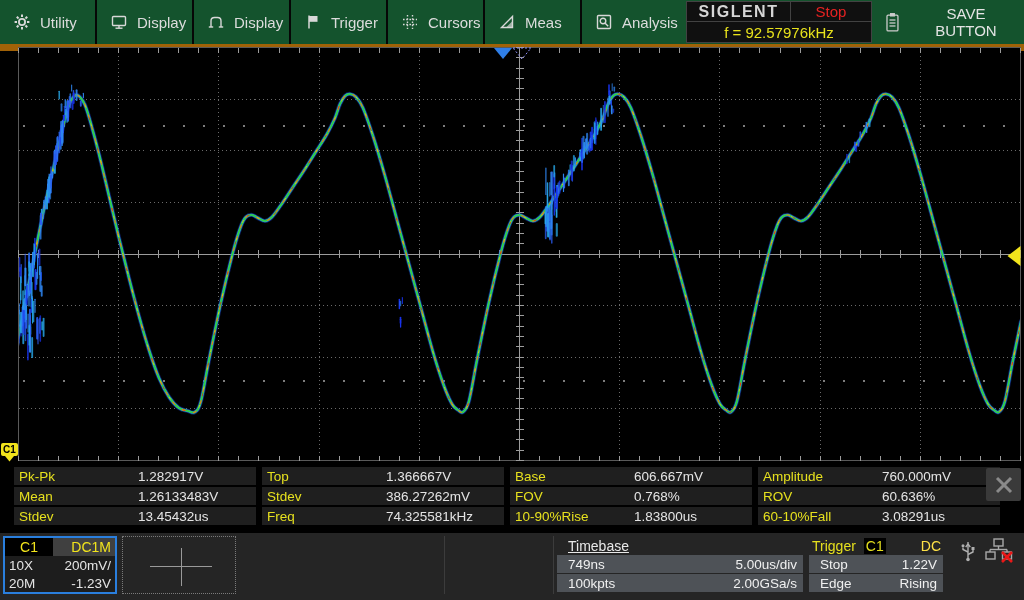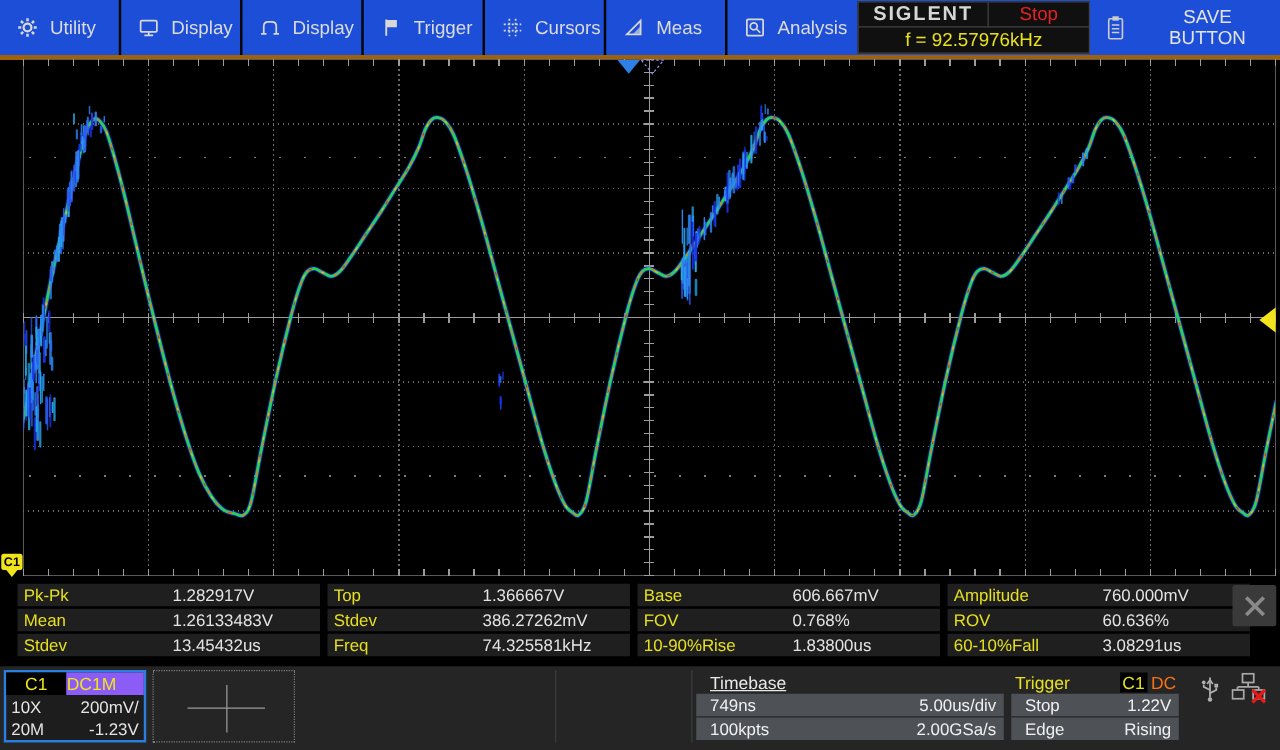--- a/index.html
+++ b/index.html
@@ -1,19 +1,19 @@
 <!DOCTYPE html>
 <html><head>
 <meta charset="utf-8">
 <style>
   html,body{margin:0;padding:0;background:#000;}
   .screen{position:relative;width:1024px;height:600px;background:#000;overflow:hidden;
           font-family:"Liberation Sans","DejaVu Sans",sans-serif;-webkit-font-smoothing:antialiased;}
   
-  .topbar{position:absolute;left:0;top:0;width:1024px;height:44px;background:#1d4ed8;border-bottom:4px solid #a16207;display:flex;align-items:stretch;}
+  .topbar{position:absolute;left:0;top:0;width:1024px;height:44px;background:#14532d;border-bottom:7px solid #a16207;display:flex;align-items:stretch;}
   .mitem{width:95px;display:flex;align-items:center;gap:9px;padding-left:13px;box-sizing:border-box;color:#dcdcdc;font-size:15px;cursor:pointer;}
   .msep{width:2px;background:#060606;}
   .mi{flex:0 0 auto;}
   .brandbox{position:absolute;left:686px;top:1px;width:186px;height:42px;border:1px solid #424242;box-sizing:border-box;background:#101010;display:grid;grid-template-columns:104px 1fr;grid-template-rows:1fr 1fr;}
   .brand{border-right:1px solid #424242;border-bottom:1px solid #424242;display:flex;align-items:center;justify-content:center;color:#d6d6d6;font-weight:bold;font-size:16px;letter-spacing:1.5px;}
   .runstate{border-bottom:1px solid #424242;display:flex;align-items:center;justify-content:center;color:#e62222;font-size:15px;}
   .freq{grid-column:1 / span 2;display:flex;align-items:center;justify-content:center;color:#e8e21c;font-size:15px;text-align:right;}
   .savebtn{position:absolute;left:876px;top:0;width:148px;height:44px;display:flex;align-items:center;gap:13px;padding-left:8px;box-sizing:border-box;color:#e4e4e4;font-size:15px;background:transparent;border:0;cursor:pointer;font-family:inherit;}
   
   #scope{position:absolute;left:0;top:46px;}
@@ -22,34 +22,34 @@
   .mrow{height:18px;margin-bottom:2px;display:flex;padding-left:14px;}
   .mgroup{width:242px;margin-right:6px;background:#1f1f1f;display:flex;align-items:center;}
   .mlabel{width:124px;padding-left:5px;box-sizing:border-box;color:#e6e01e;font-size:13.5px;}
   .mvalue{color:#e4e4e4;font-size:13.5px;}
   .measclose{position:absolute;left:986px;top:468px;width:35px;height:33px;background:#3a3a3a;border:0;border-radius:2px;cursor:pointer;padding:0;display:flex;align-items:center;justify-content:center;}
   
   .bottombar{position:absolute;left:0;top:533px;width:1024px;height:67px;background:#252525;}
   .chbox{position:absolute;left:3px;top:3px;width:114px;height:58px;border:2px solid #2a7fde;box-sizing:border-box;background:#1d1d1d;display:grid;grid-template-rows:18px 18px 18px;gap:0;cursor:pointer;}
   .chr1{display:flex;}
   .chchip{width:48px;background:#000;color:#f2e41c;font-size:14px;display:flex;align-items:center;justify-content:center;}
-  .chcoup{flex:1;background:#8b5cf6;color:#f2e41c;font-size:14px;display:flex;align-items:center;justify-content:flex-end;padding-right:22px;}
+  .chcoup{flex:1;background:#404040;color:#f2e41c;font-size:14px;display:flex;align-items:center;justify-content:flex-end;padding-right:4px;}
   .chrow{display:flex;justify-content:space-between;align-items:center;color:#e4e4e4;font-size:13.5px;padding:0 4px;}
   .addch{position:absolute;left:122px;top:3px;width:114px;height:58px;border:1px dotted #7a7a7a;box-sizing:border-box;cursor:pointer;}
   .crossh{position:absolute;left:27px;top:29px;width:62px;height:1px;background:#9a9a9a;}
   .crossv{position:absolute;left:58px;top:11px;width:1px;height:38px;background:#9a9a9a;}
   .barsep{position:absolute;top:3px;width:1px;height:58px;background:#3c3c3c;}
   .tbbox{position:absolute;left:557px;top:3px;width:246px;cursor:pointer;}
   .tbhead{height:19px;display:flex;align-items:center;color:#e8e8e8;font-size:14px;padding-left:11px;text-decoration:underline;}
   .grow{height:18px;margin-bottom:1px;background:#4e5257;display:flex;justify-content:space-between;align-items:center;color:#f0f0f0;font-size:13.5px;padding:0 6px 0 11px;}
   .trbox{position:absolute;left:809px;top:3px;width:134px;cursor:pointer;}
   .trhead{height:19px;display:flex;align-items:center;font-size:14px;gap:3px;}
   .trtitle{color:#e6e01e;flex:1;padding-left:3px;}
   .trsrc{background:#000;color:#e6e01e;padding:0 2px;}
-  .trcoup{color:#f97316;padding-right:2px;}
+  .trcoup{color:#fde047;padding-right:2px;margin-left:32px;}
   .statico{position:absolute;}
 </style>
 </head>
 <body>
 
 <div class="screen">
 
   <div class="topbar">
     <div class="mitem">
       <svg class="mi" width="18" height="18" viewBox="0 0 18 18">

